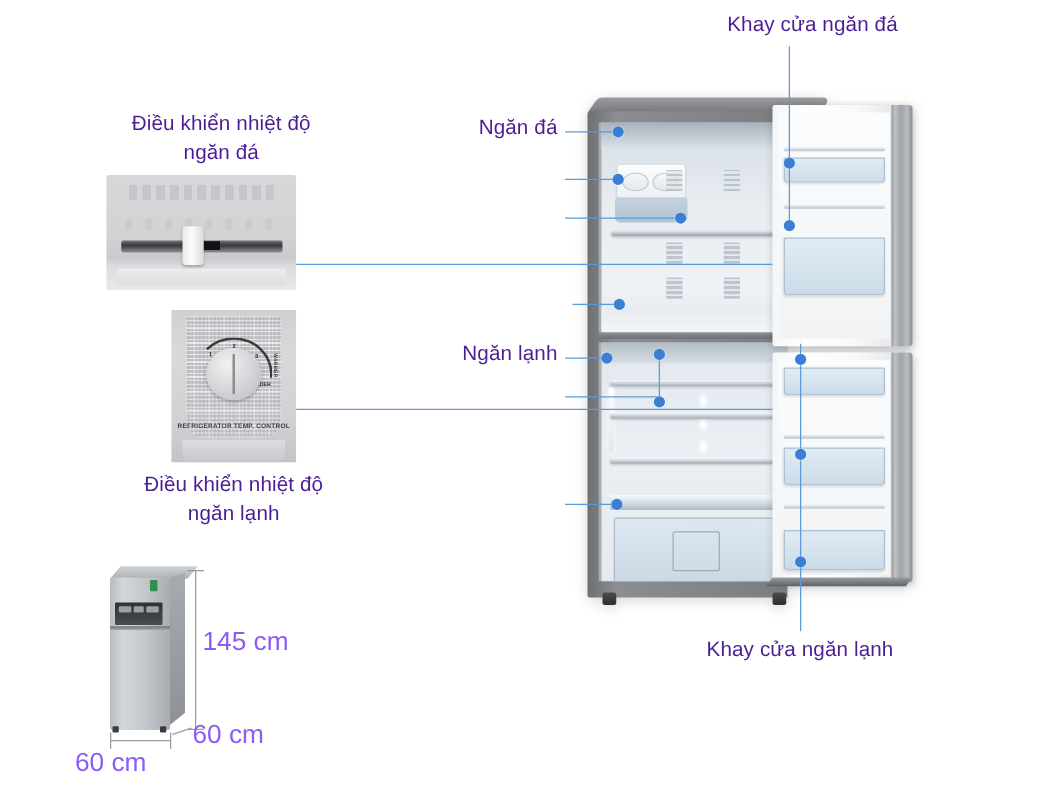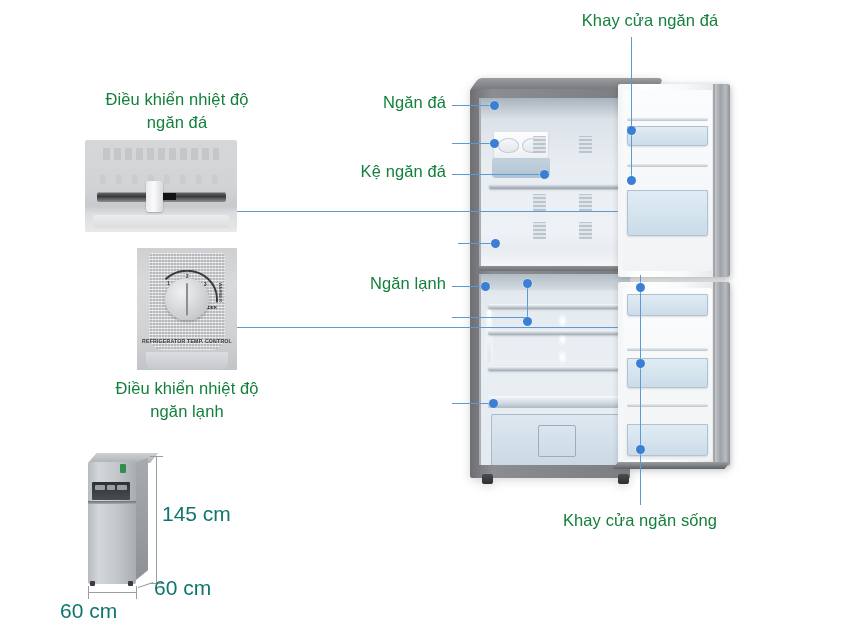--- a/index.html
+++ b/index.html
@@ -12,21 +12,21 @@
     position: relative;
     width: 850px;
     height: 628px;
     background: #ffffff;
     overflow: hidden;
   }
 
   
   .label {
     position: absolute;
-    color: #15803d;
+    color: #4c1d95;
     font-size: 16.5px;
     line-height: 1.38;
     white-space: pre-line;
     letter-spacing: .1px;
   }
   .label.r { text-align: right; }
   .label.c { text-align: center; }
 
   
   .lead {
@@ -368,21 +368,21 @@
   .mini-foot {
     position: absolute; width: 5px; height: 5px;
     background: #3a3c3f; border-radius: 1px;
   }
   .dimline { position: absolute; background: #9a9da1; }
   .dimline.v { width: 1px; }
   .dimline.h { height: 1px; }
   .tick { position: absolute; background: #9a9da1; }
   .dimtext {
     position: absolute;
-    color: #0f766e;
+    color: #8b5cf6;
     font-size: 21px;
     white-space: nowrap;
   }
 </style>
 </head>
 <body>
 
 <div id="stage">
 
   <div id="fridge" style="left:470px; top:78px; width:260px; height:400px;">
@@ -457,40 +457,39 @@
   <div class="dot" style="left:631px; top:130px;"></div>
   <div class="dot" style="left:631px; top:180px;"></div>
 
   <div class="label r" style="left:300px; top:91px; width:146px;">Ngăn đá</div>
   <div class="lead h" style="left:452px; top:105px; width:41px;"></div>
   <div class="dot" style="left:494px; top:105px;"></div>
 
   <div class="lead h" style="left:452px; top:143px; width:41px;"></div>
   <div class="dot" style="left:494px; top:143px;"></div>
 
-  <div class="label r" style="left:290px; top:160px; width:156px;">Kệ ngăn đá</div>
   <div class="lead h" style="left:452px; top:174px; width:91px;"></div>
   <div class="dot" style="left:544px; top:174px;"></div>
 
   <div class="lead h" style="left:458px; top:243px; width:36px;"></div>
   <div class="dot" style="left:495px; top:243px;"></div>
 
   <div class="label r" style="left:300px; top:272px; width:146px;">Ngăn lạnh</div>
   <div class="lead h" style="left:452px; top:286px; width:32px;"></div>
   <div class="dot" style="left:485px; top:286px;"></div>
 
   <div class="lead h" style="left:452px; top:317px; width:76px;"></div>
   <div class="lead v" style="left:527px; top:283px; height:40px;"></div>
   <div class="dot" style="left:527px; top:283px;"></div>
   <div class="dot" style="left:527px; top:321px;"></div>
 
   <div class="lead h" style="left:452px; top:403px; width:40px;"></div>
   <div class="dot" style="left:493px; top:403px;"></div>
 
-  <div class="label c" style="left:530px; top:509px; width:220px;">Khay cửa ngăn sống</div>
+  <div class="label c" style="left:530px; top:509px; width:220px;">Khay cửa ngăn lạnh</div>
   <div class="lead v" style="left:640px; top:275px; height:230px;"></div>
   <div class="dot" style="left:640px; top:287px;"></div>
   <div class="dot" style="left:640px; top:363px;"></div>
   <div class="dot" style="left:640px; top:449px;"></div>
 
   <div class="label c" style="left:62px; top:88px; width:230px;">Điều khiển nhiệt độ
 ngăn đá</div>
   <div class="inset" style="left:85px; top:140px; width:152px; height:92px;">
     <div class="slider-panel">
       <div class="ghost-text"></div>

